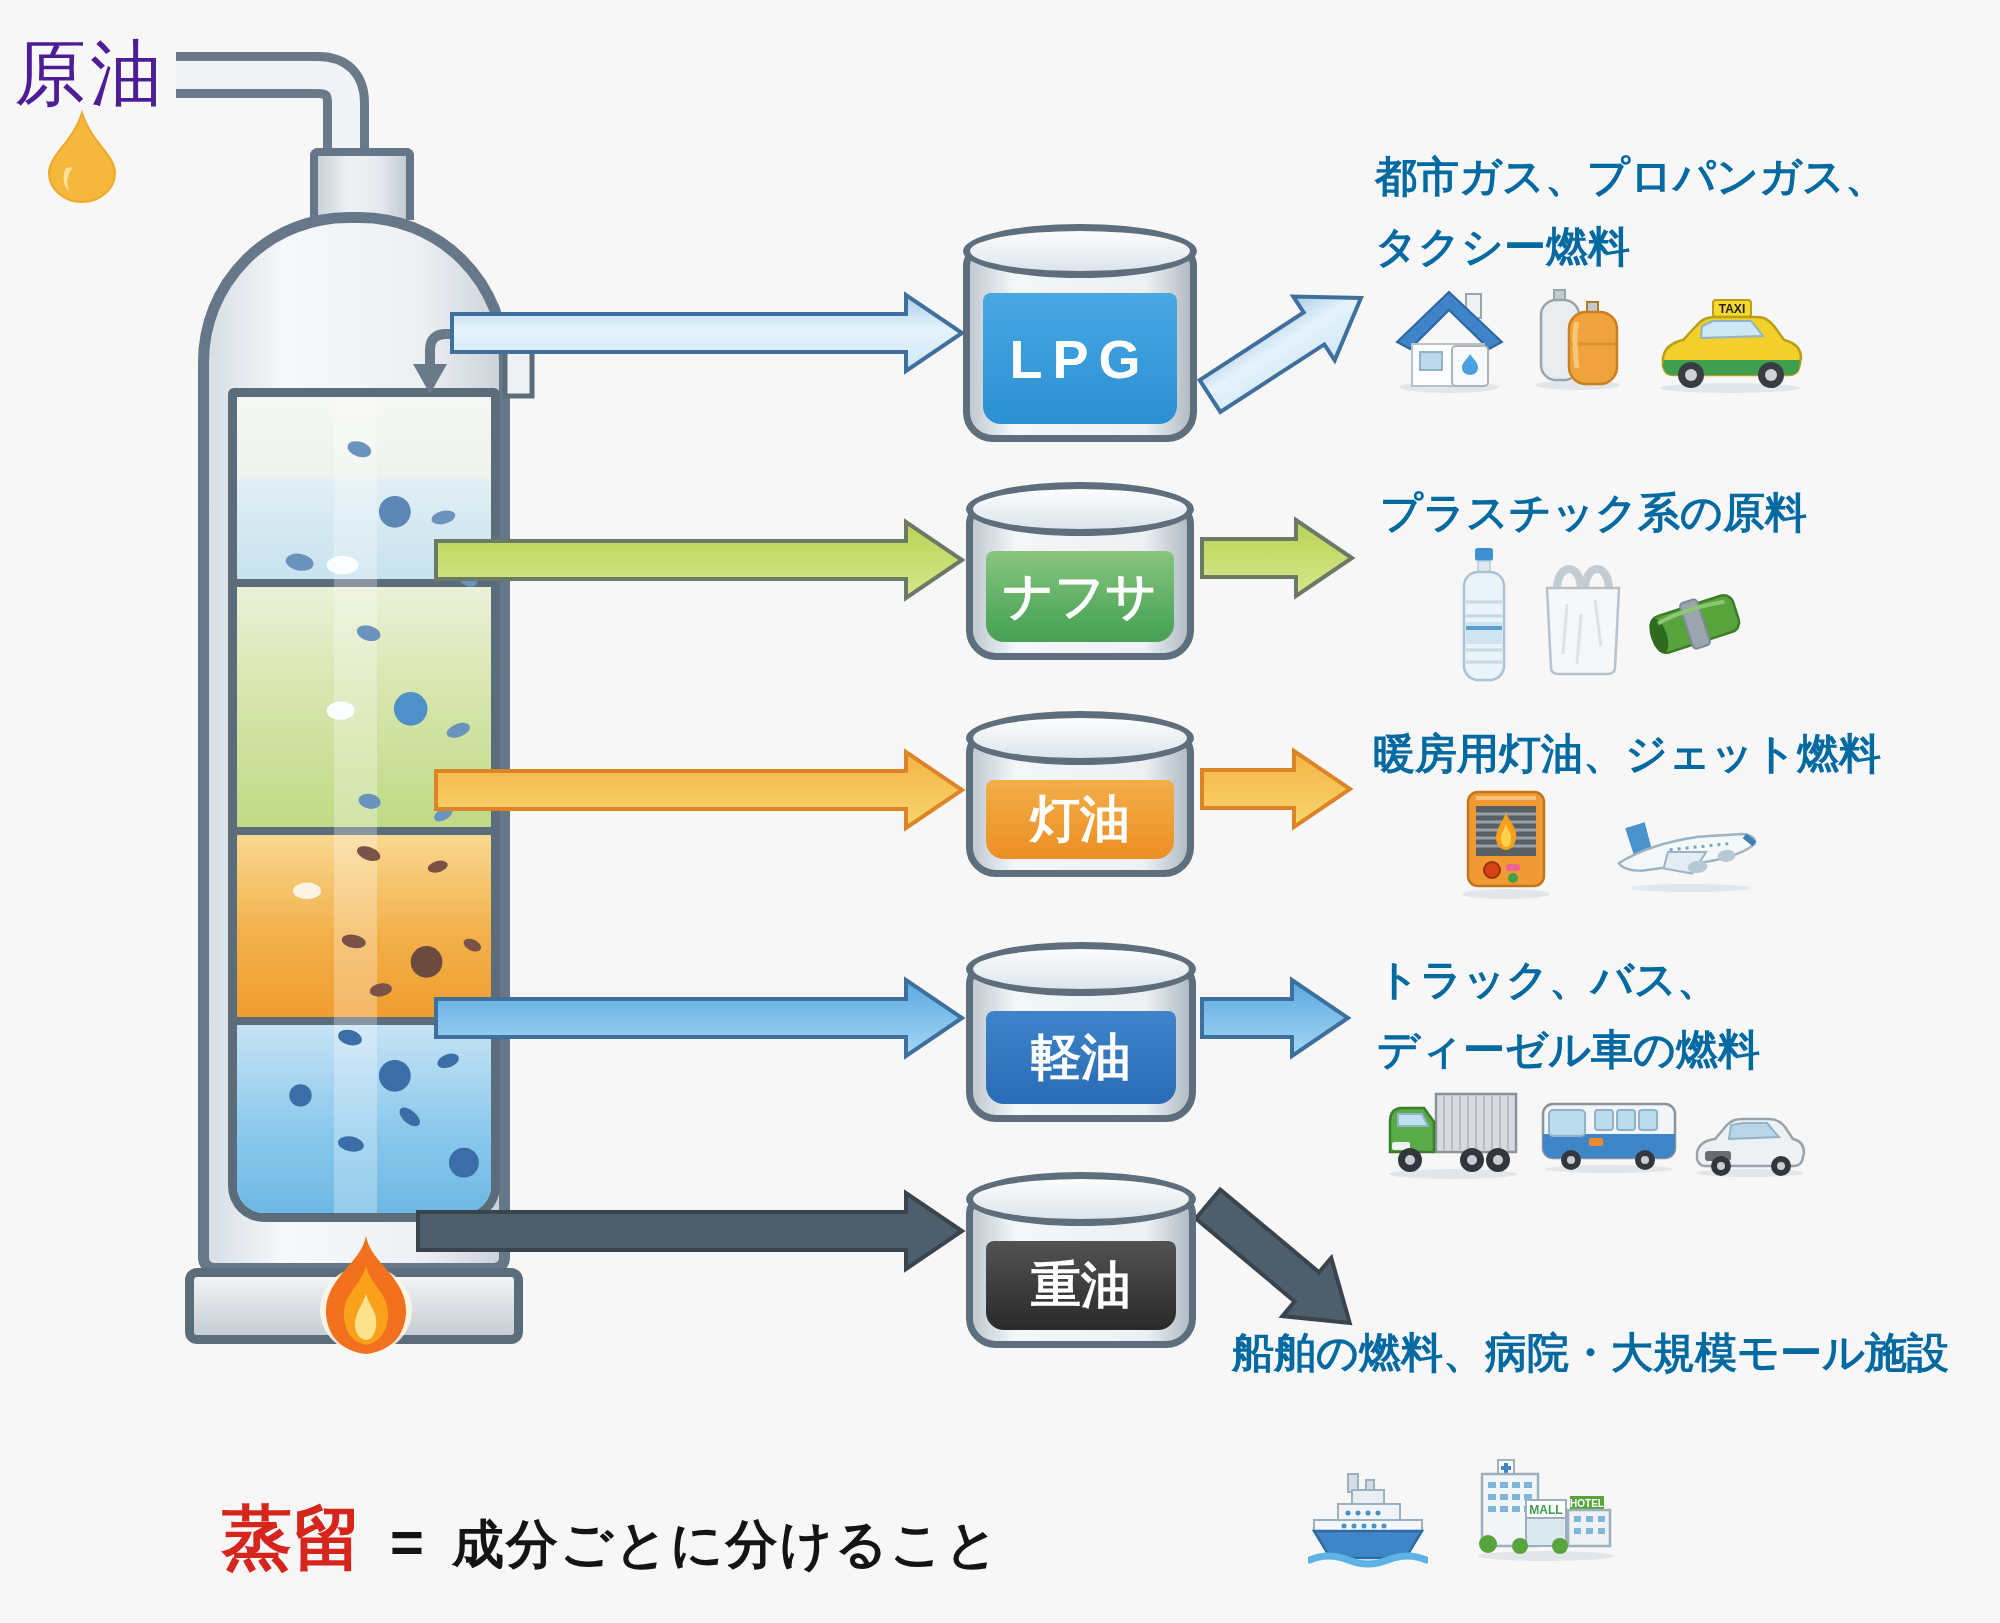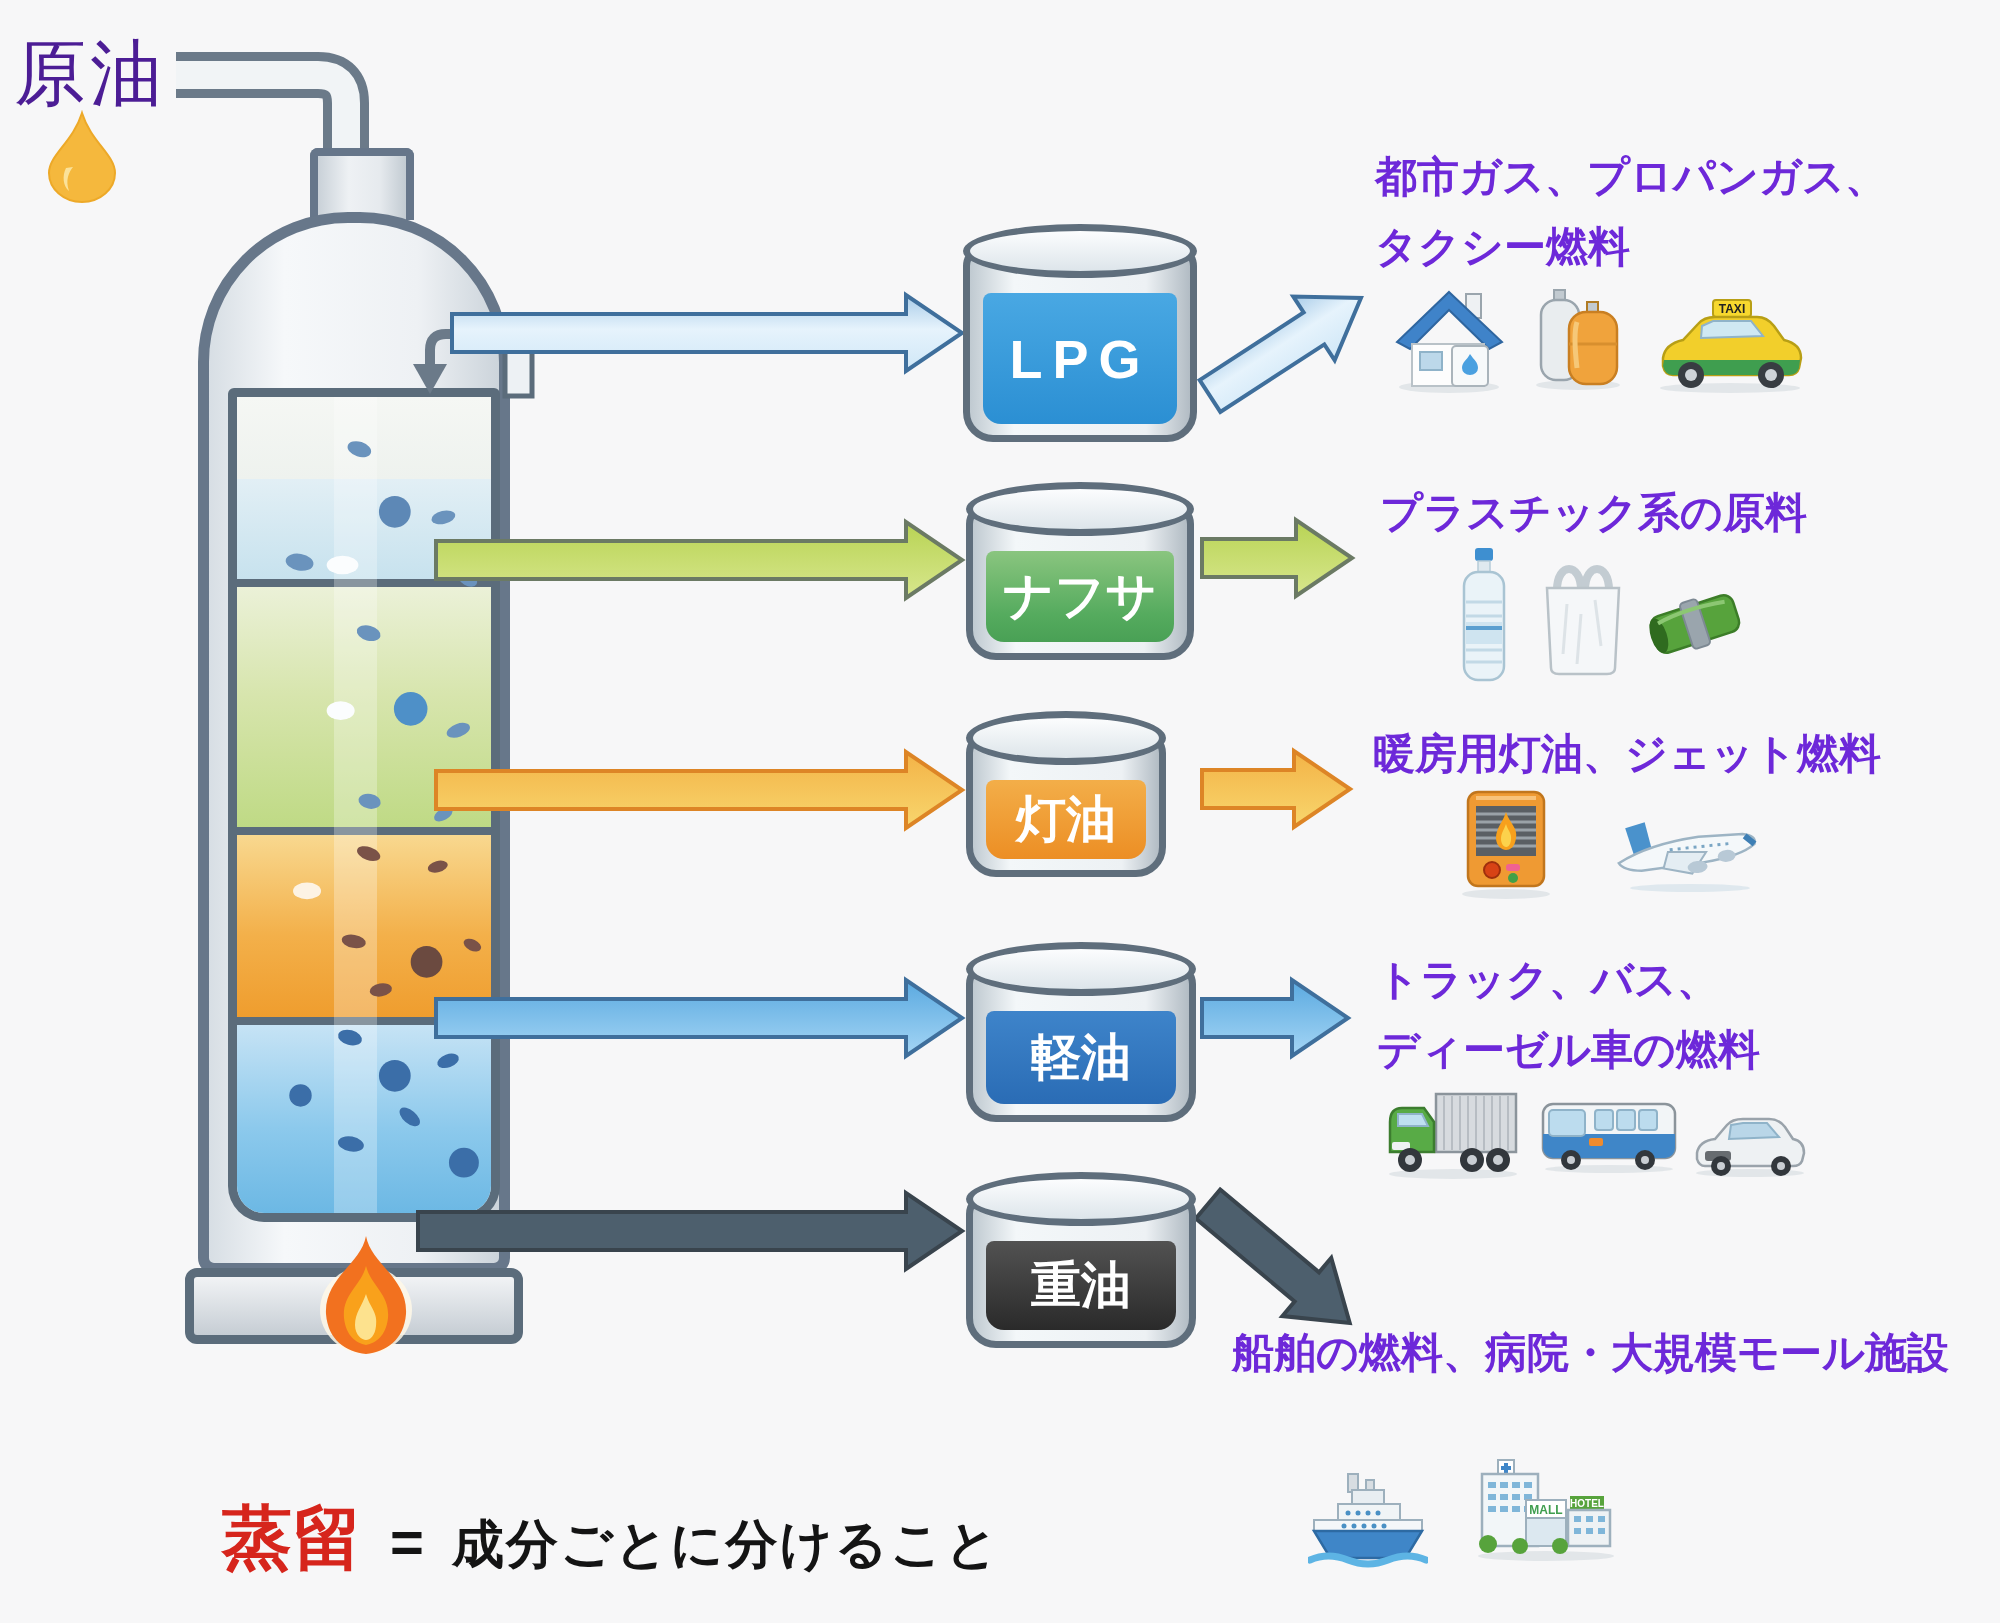--- a/index.html
+++ b/index.html
@@ -45,25 +45,25 @@
     border-radius:8px 8px 18px 18px; display:flex; align-items:center; justify-content:center; }
   .fill-lpg      { background:linear-gradient(180deg,#49a8e3,#2b8fd3); }
   .fill-naphtha  { background:linear-gradient(180deg,#8ac57f,#55ab5e 70%,#49a055); }
   .fill-kerosene { background:linear-gradient(180deg,#f3ae49,#ec8e24); }
   .fill-diesel   { background:linear-gradient(180deg,#3e84ca,#2a6cb5); }
   .fill-heavy    { background:linear-gradient(180deg,#525252,#2a2a2a); }
   .barrel-label { color:#fff; font-weight:bold; font-size:50px; }
   .b-lpg .barrel-label { font-size:54px; letter-spacing:10px; }
   .b-lpg      { left:963px; top:244px; width:234px; height:198px; }
   .b-naphtha  { left:966px; top:502px; width:228px; height:158px; }
-  .b-kerosene { left:966px; top:731px; width:200px; height:146px; }
+  .b-kerosene { left:966px; top:731px; width:228px; height:146px; }
   .b-diesel   { left:966px; top:962px; width:230px; height:160px; }
   .b-heavy    { left:966px; top:1192px; width:230px; height:156px; }
   
-  .caption { position:absolute; font-size:42px; font-weight:bold; color:#6d28d9; line-height:70px; white-space:nowrap;font-family:Liberation Serif, serif; }
+  .caption { position:absolute; font-size:42px; font-weight:bold; color:#0369a1; line-height:70px; white-space:nowrap;font-family:Liberation Serif, serif; }
   .cap-lpg      { left:1375px; top:142px; }
   .cap-naphtha  { left:1380px; top:478px; }
   .cap-kerosene { left:1373px; top:719px; }
   .cap-diesel   { left:1377px; top:945px; }
   .cap-heavy    { left:1232px; top:1318px; }
   
   .uicon { position:absolute; }
   .ic-house     { left:1392px; top:286px;  width:115px; height:108px; }
   .ic-cylinders { left:1533px; top:286px;  width:90px;  height:104px; }
   .ic-taxi      { left:1653px; top:296px;  width:155px; height:98px;  }

